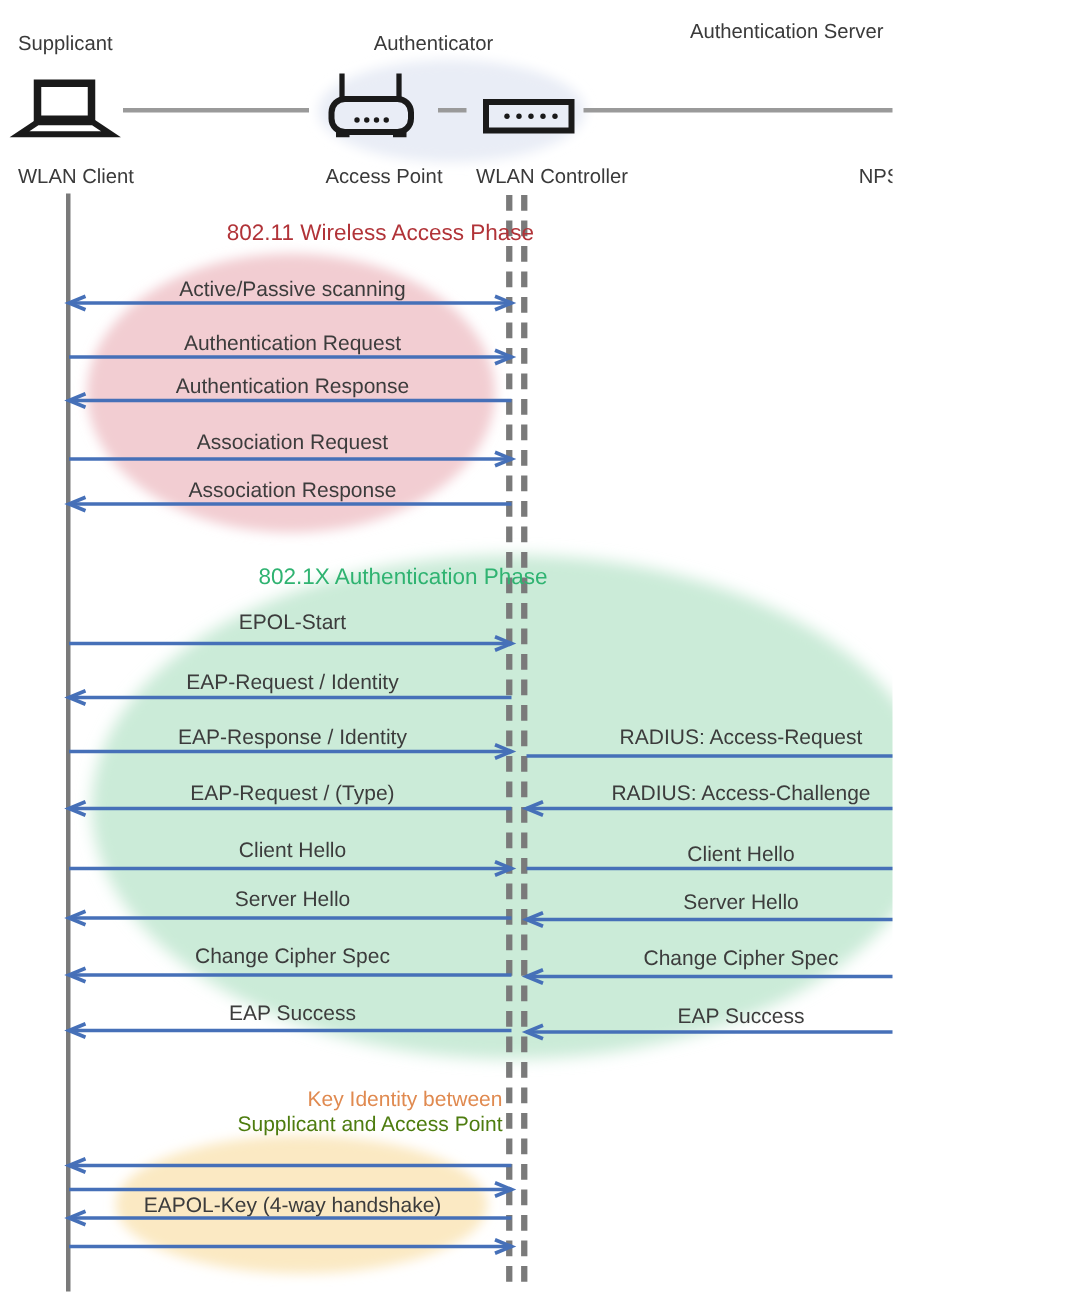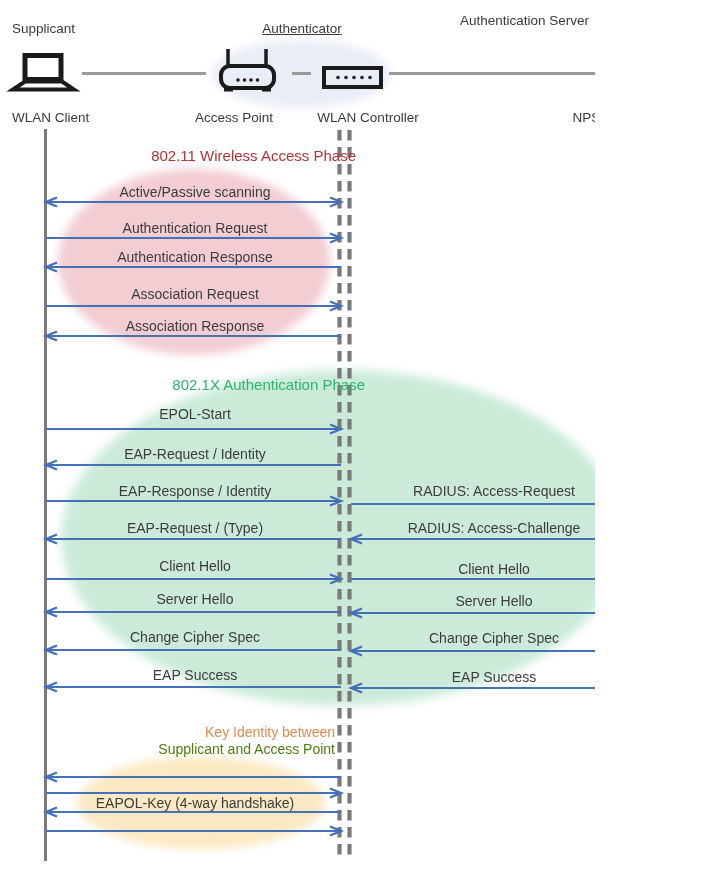--- a/index.html
+++ b/index.html
@@ -134,25 +134,25 @@
         <line x1="46" y1="793" x2="341" y2="793" stroke="#4670B8" stroke-width="2.2"></line>
         <polyline points="330,788.5 341,793 330,797.5" fill="none" stroke="#4670B8" stroke-width="2.4"></polyline>
         <line x1="46" y1="812" x2="341" y2="812" stroke="#4670B8" stroke-width="2.2"></line>
         <polyline points="57,807.5 46,812 57,816.5" fill="none" stroke="#4670B8" stroke-width="2.4"></polyline>
         <line x1="46" y1="831" x2="341" y2="831" stroke="#4670B8" stroke-width="2.2"></line>
         <polyline points="330,826.5 341,831 330,835.5" fill="none" stroke="#4670B8" stroke-width="2.4"></polyline>
       </g>
   </svg>
 
   <div class="lbl" style="left:12px;top:21px;">Supplicant</div>
-  <div class="lbl center" style="left:232px;top:21px;width:140px;text-decoration:underline;">Authenticator</div>
+  <div class="lbl center" style="left:219px;top:21px;width:140px;">Authenticator</div>
   <div class="lbl" style="right:6px;top:13px;text-align:right;">Authentication Server</div>
 
   <div class="lbl" style="left:12px;top:110px;">WLAN Client</div>
-  <div class="lbl center" style="left:164px;top:110px;width:140px;">Access Point</div>
+  <div class="lbl center" style="left:186px;top:110px;width:140px;">Access Point</div>
   <div class="lbl center" style="left:298px;top:110px;width:140px;">WLAN Controller</div>
   <div class="lbl center" style="left:550px;top:110px;width:180px;">NPS (RADIUS Server)</div>
 
   <div class="ptitle" id="t-p1" style="left: 60px; top: 147px; width: 296px; color: rgb(177, 51, 56);">802.11 Wireless Access Phase</div>
   <div class="ptitle" id="t-p2" style="left: 69px; top: 376px; width: 296px; color: rgb(47, 179, 113);">802.1X Authentication Phase</div>
   <div class="ptitle" id="t-p3a" style="left: 45px; top: 723px; width: 290px; font-size: 14px; color: rgb(224, 138, 80);">Key Identity between</div>
   <div class="ptitle" id="t-p3b" style="left: 45px; top: 740px; width: 290px; font-size: 14px; color: #4d7c0f;">Supplicant and Access Point</div>
 
   <div class="msg msgL" style="top:183px;text-align:center;">Active/Passive scanning</div>
   <div class="msg msgL" style="top:219px;">Authentication Request</div>

